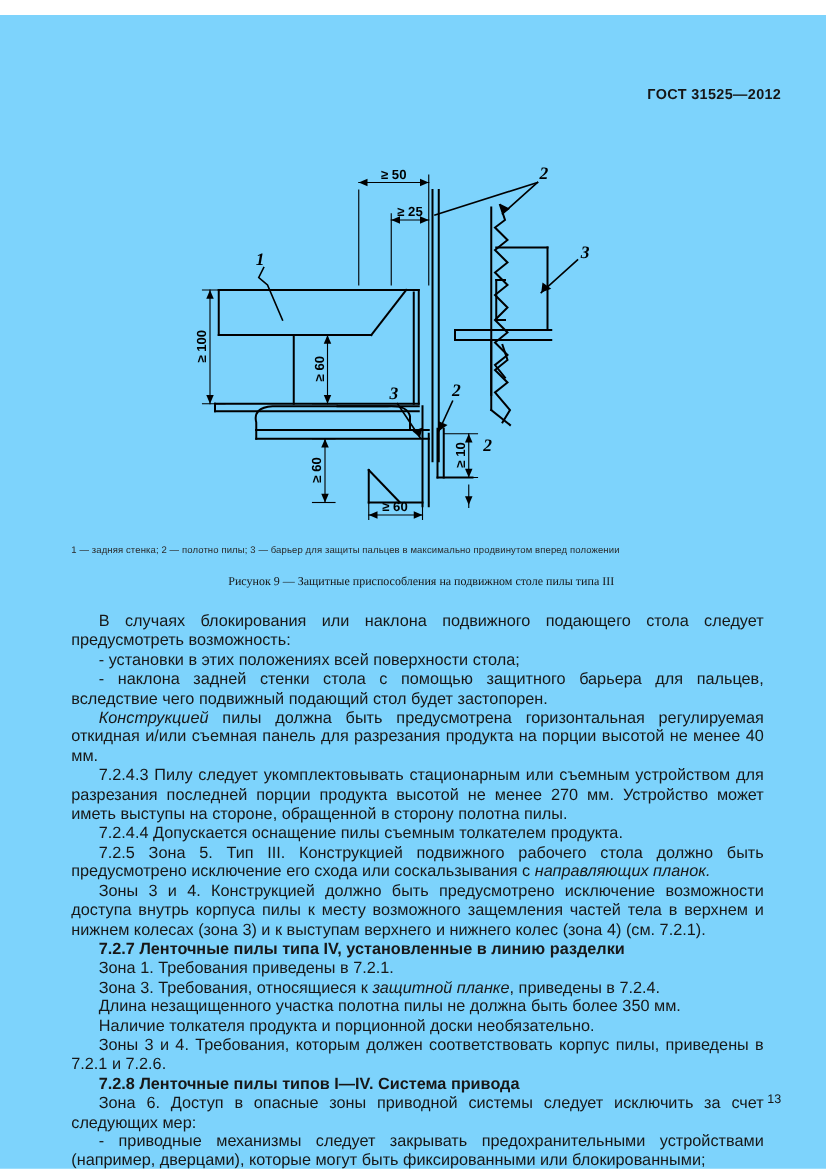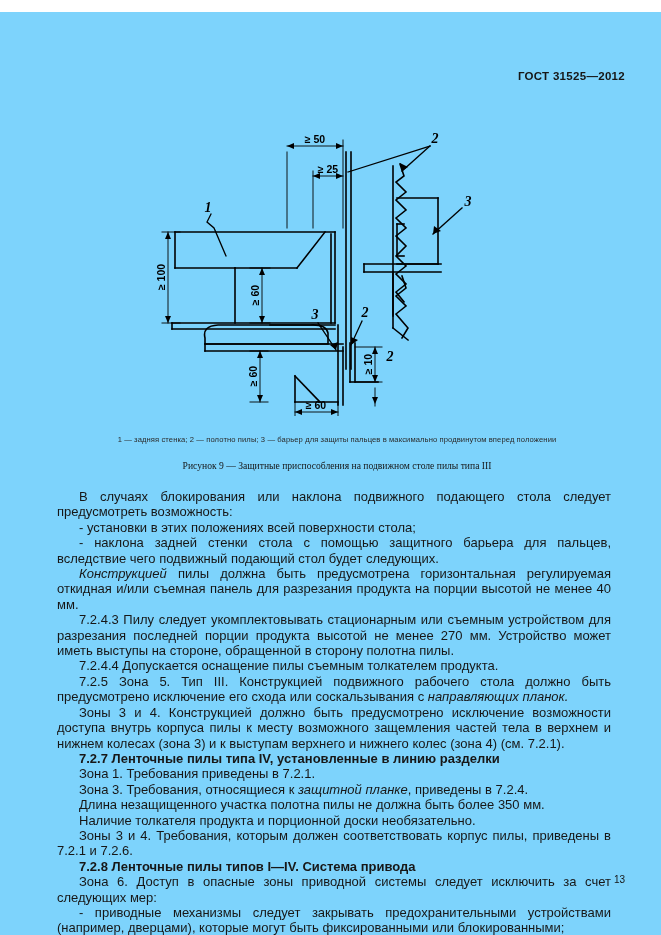--- a/index.html
+++ b/index.html
@@ -47,21 +47,20 @@
   .figure-wrap svg { display: block; }
 
   
   .fig-legend {
     position: absolute;
     left: 57px;
     top: 423px;
     width: 560px;
     font-size: 7.6px;
     color: #2a2a2a;
-    text-align: center;
     letter-spacing: 0.1px;
   }
   .fig-caption {
     position: absolute;
     left: 57px;
     top: 448px;
     width: 560px;
     font-size: 9.6px;
     color: #161616;
     text-align: center;
@@ -246,21 +245,21 @@
   </div>
 
   <div class="fig-legend">1 — задняя стенка; 2 — полотно пилы; 3 — барьер для защиты пальцев в максимально продвинутом вперед положении</div>
 
   <div class="fig-caption">Рисунок 9 — Защитные приспособления на подвижном столе пилы типа III</div>
 
   <div class="body">
 
     <p class="ind">В случаях блокирования или наклона подвижного подающего стола следует предусмотреть возможность:</p>
     <p class="ind">- установки в этих положениях всей поверхности стола;</p>
-    <p class="ind">- наклона задней стенки стола с помощью защитного барьера для пальцев, вследствие чего подвижный подающий стол будет следующих.</p>
+    <p class="ind">- наклона задней стенки стола с помощью защитного барьера для пальцев, вследствие чего подвижный подающий стол будет застопорен.</p>
 
     <p class="ind"><span class="i">Конструкцией</span><span> пилы должна быть предусмотрена горизонтальная регулируемая откидная и/или съемная панель для разрезания продукта на порции высотой не менее 40 мм.</span></p>
 
     <p class="ind">7.2.4.3 Пилу следует укомплектовывать стационарным или съемным устройством для разрезания последней порции продукта высотой не менее 270 мм. Устройство может иметь выступы на стороне, обращенной в сторону полотна пилы.</p>
     <p class="ind">7.2.4.4 Допускается оснащение пилы съемным толкателем продукта.</p>
 
     <p class="ind"><span>7.2.5 Зона 5. Тип III. Конструкцией подвижного рабочего стола должно быть предусмотрено исключение его схода или соскальзывания с </span><span class="i">направляющих планок.</span></p>
 
     <p class="ind">Зоны 3 и 4. Конструкцией должно быть предусмотрено исключение возможности доступа внутрь корпуса пилы к месту возможного защемления частей тела в верхнем и нижнем колесах (зона 3) и к выступам верхнего и нижнего колес (зона 4) (см. 7.2.1).</p>
 

